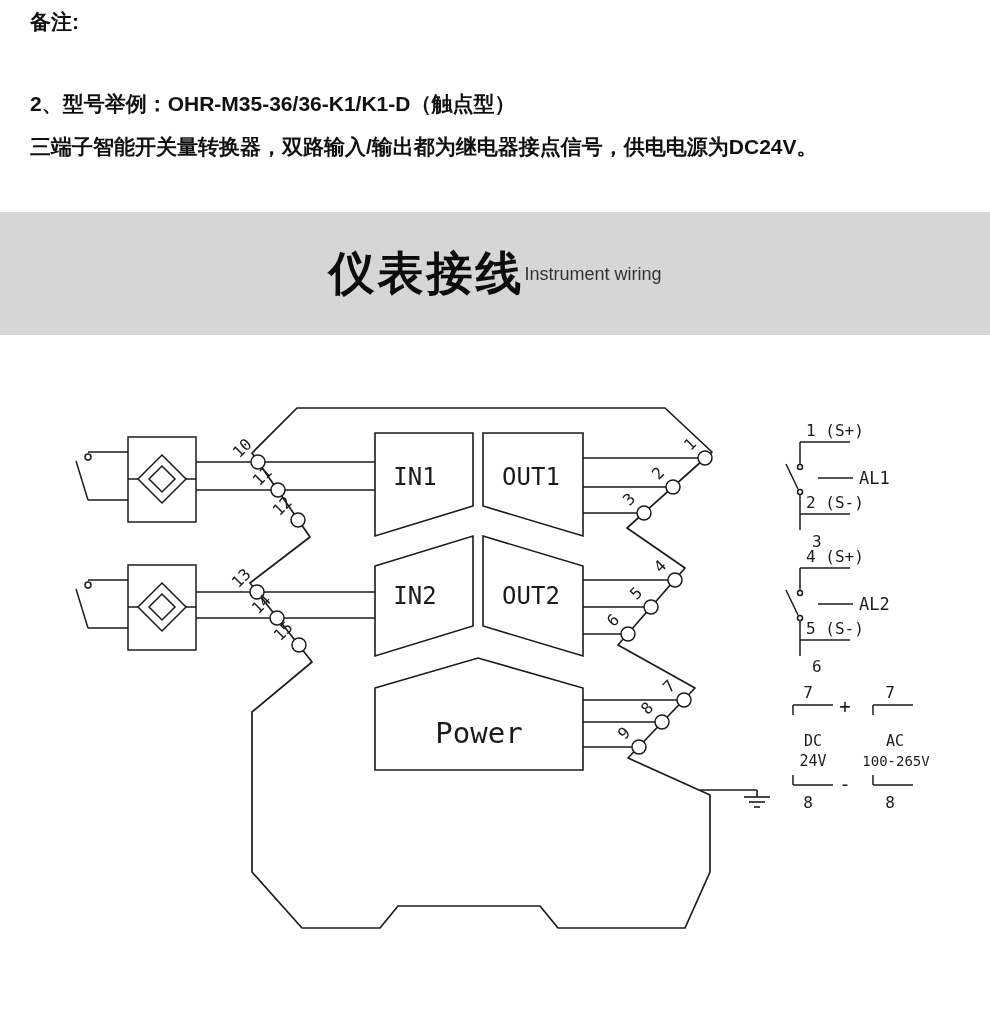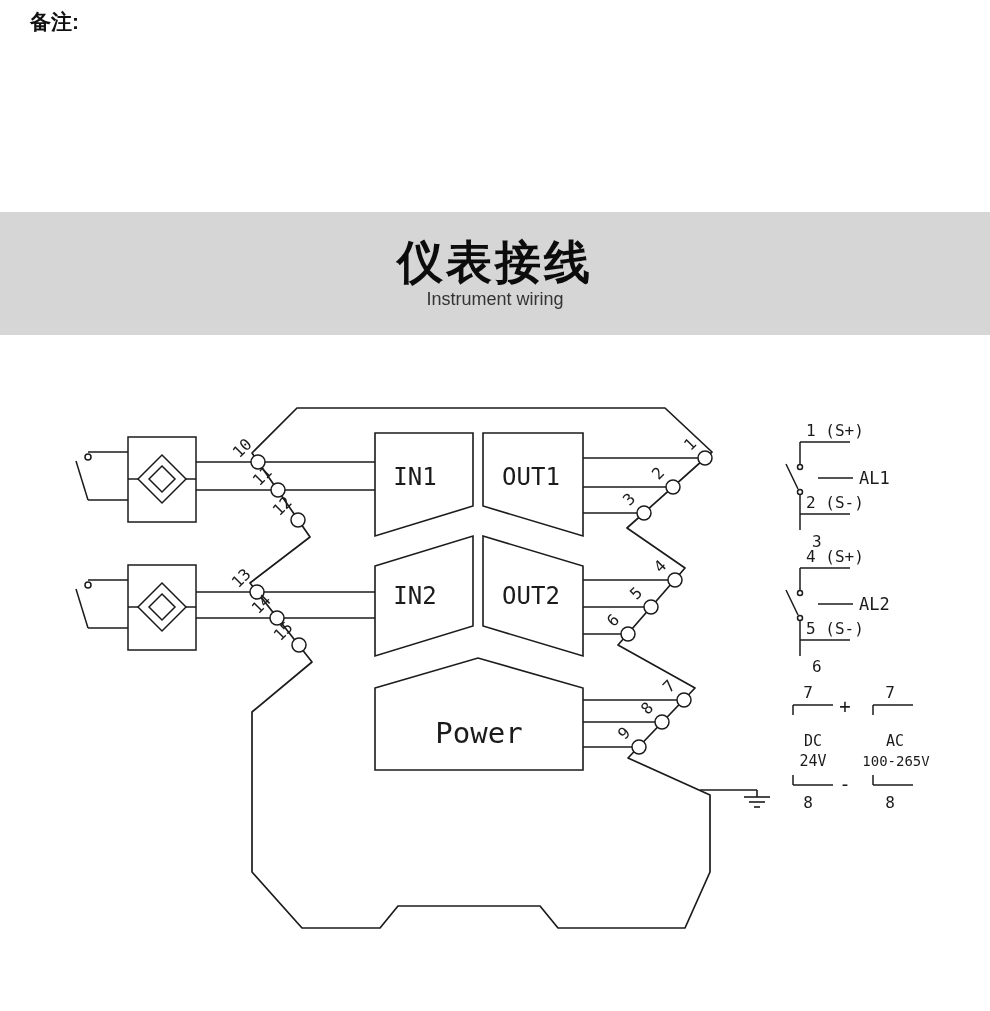--- a/index.html
+++ b/index.html
@@ -20,21 +20,21 @@
   .note-line {
     position: absolute; left: 30px;
     font-size: 21px; font-weight: 700; white-space: nowrap;
   }
   .n1 { top: 46px; }
   .n2 { top: 90px; }
   .n3 { top: 133px; }
   .banner {
     position: absolute; left: 0; top: 212px; width: 990px; height: 123px;
     background: var(--c-banner_bg, #d6d6d6);
-    display: flex; flex-direction: column; align-items: center; justify-content: center;
+    display: flex; align-items: center; justify-content: center;
   }
   .banner-title {
     font-size: 46px; font-weight: 700; letter-spacing: 3px; line-height: 1.1;
     color: #0c0c0c;
   }
   .banner-subtitle {
     font-size: 18px; margin-top: 2px;
     color: var(--c-subtitle, #333);
   }
   svg.diagram {
@@ -53,20 +53,22 @@
   .t-sm    { font-size: 15px; }
   .t-xs    { font-size: 14px; }
   .t-sign  { font-size: 19px; }
 </style>
 </head>
 <body style="--c-banner_bg: #d6d6d6; --c-line: #1b1b1b; --c-text: #111111; --c-subtitle: #333333;">
 
 <div class="page">
 
   <div class="notes-title">备注:</div>
+  <div class="note-line n2">2、型号举例：OHR-M35-36/36-K1/K1-D（触点型）</div>
+  <div class="note-line n3">三端子智能开关量转换器，双路输入/输出都为继电器接点信号，供电电源为DC24V。</div>
 
   <div class="banner">
     <div class="banner-title">仪表接线</div>
     <div class="banner-subtitle">Instrument wiring</div>
   </div>
 
   <svg class="diagram" viewBox="0 0 990 1011" xmlns="http://www.w3.org/2000/svg">
 
     <g stroke="currentColor" stroke-width="1.5" fill="none">
 

